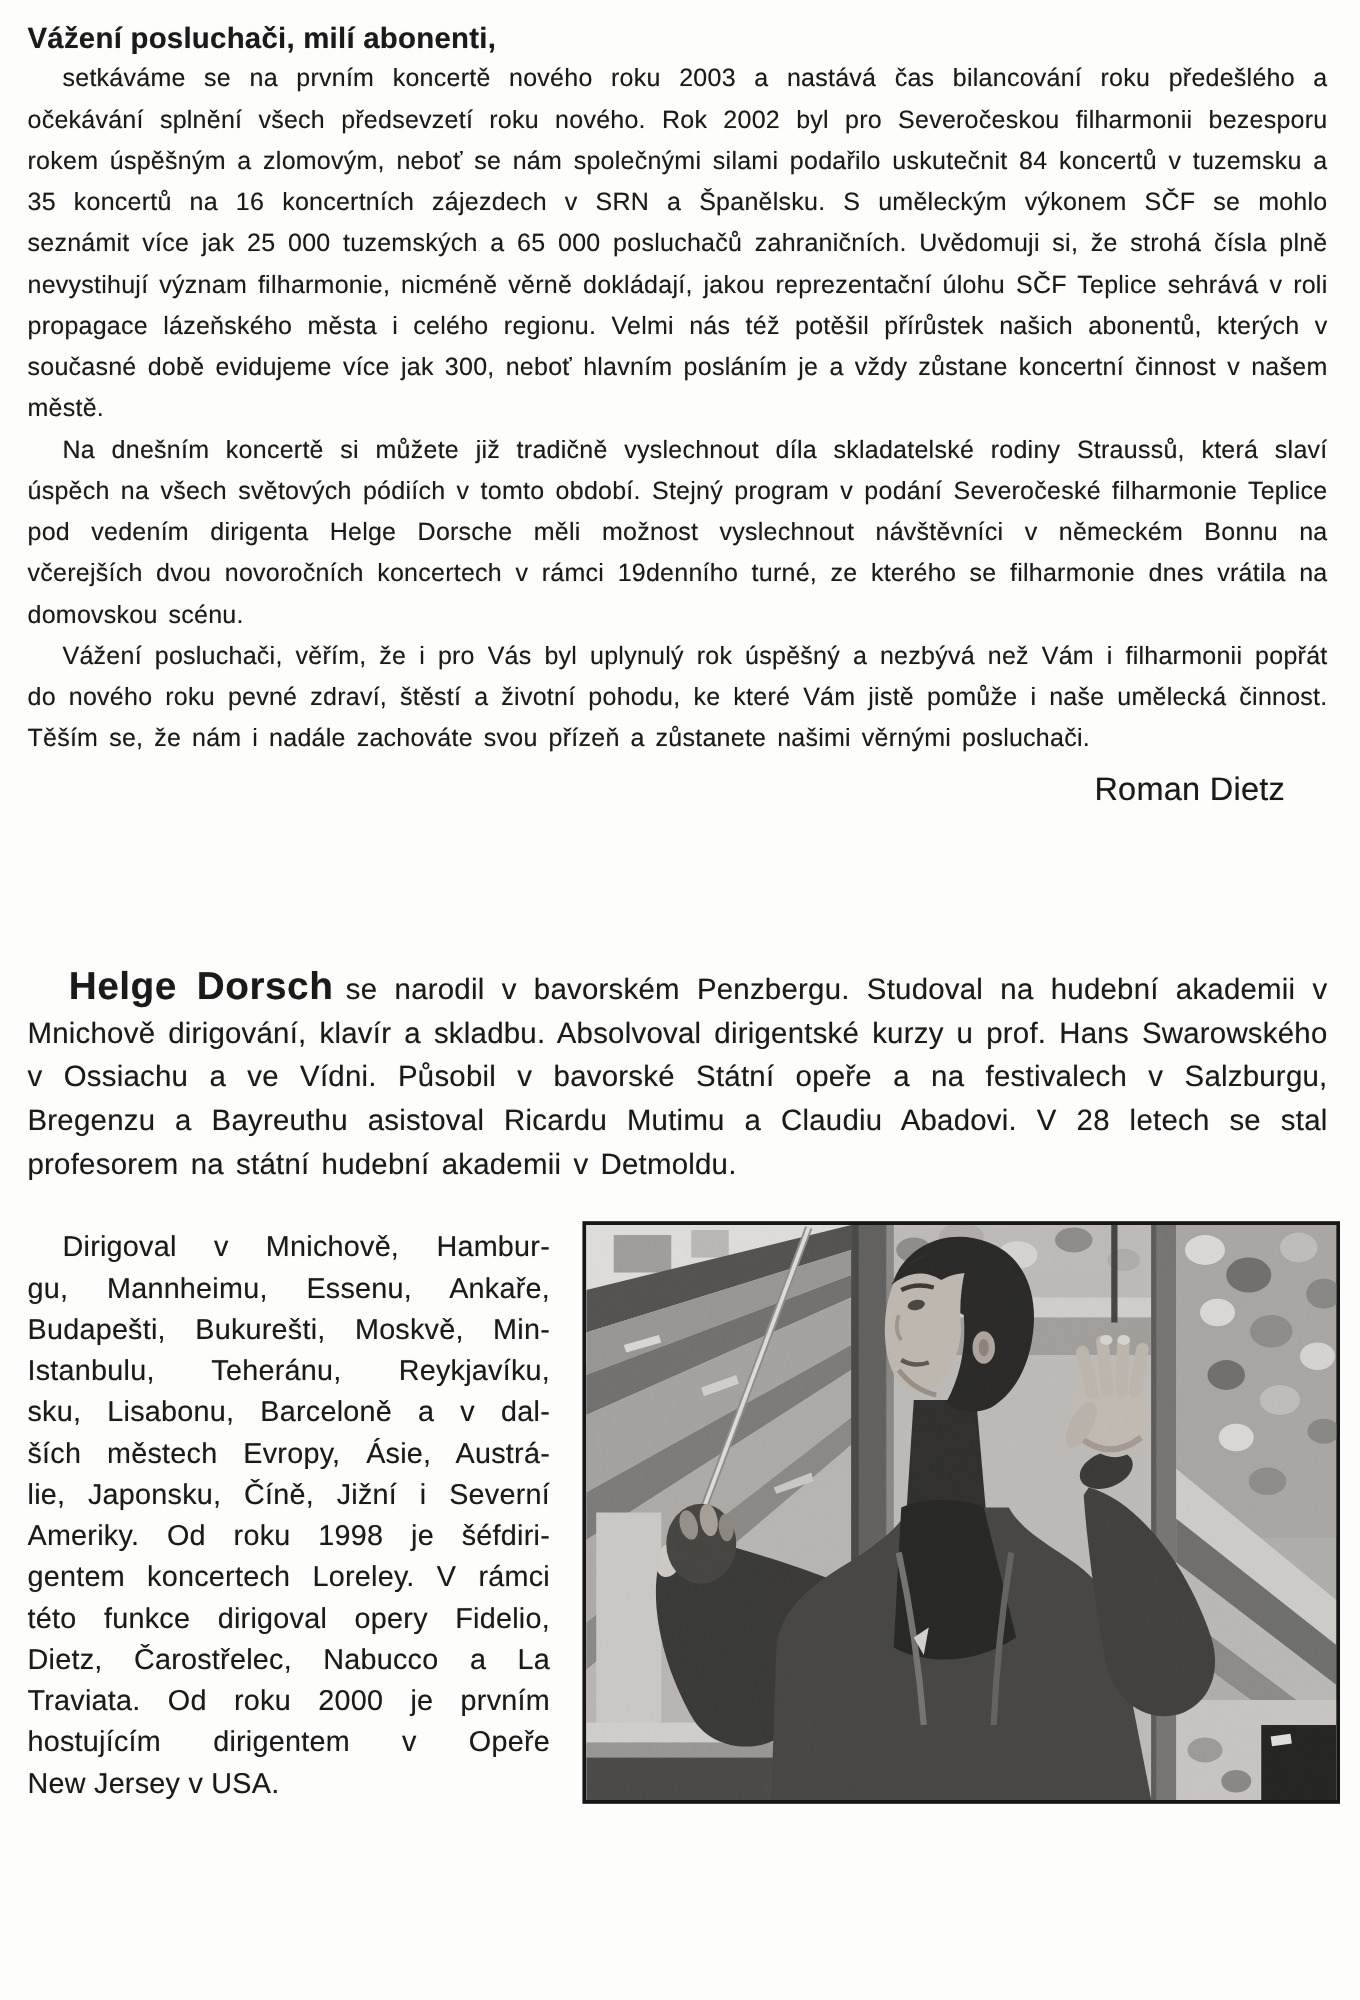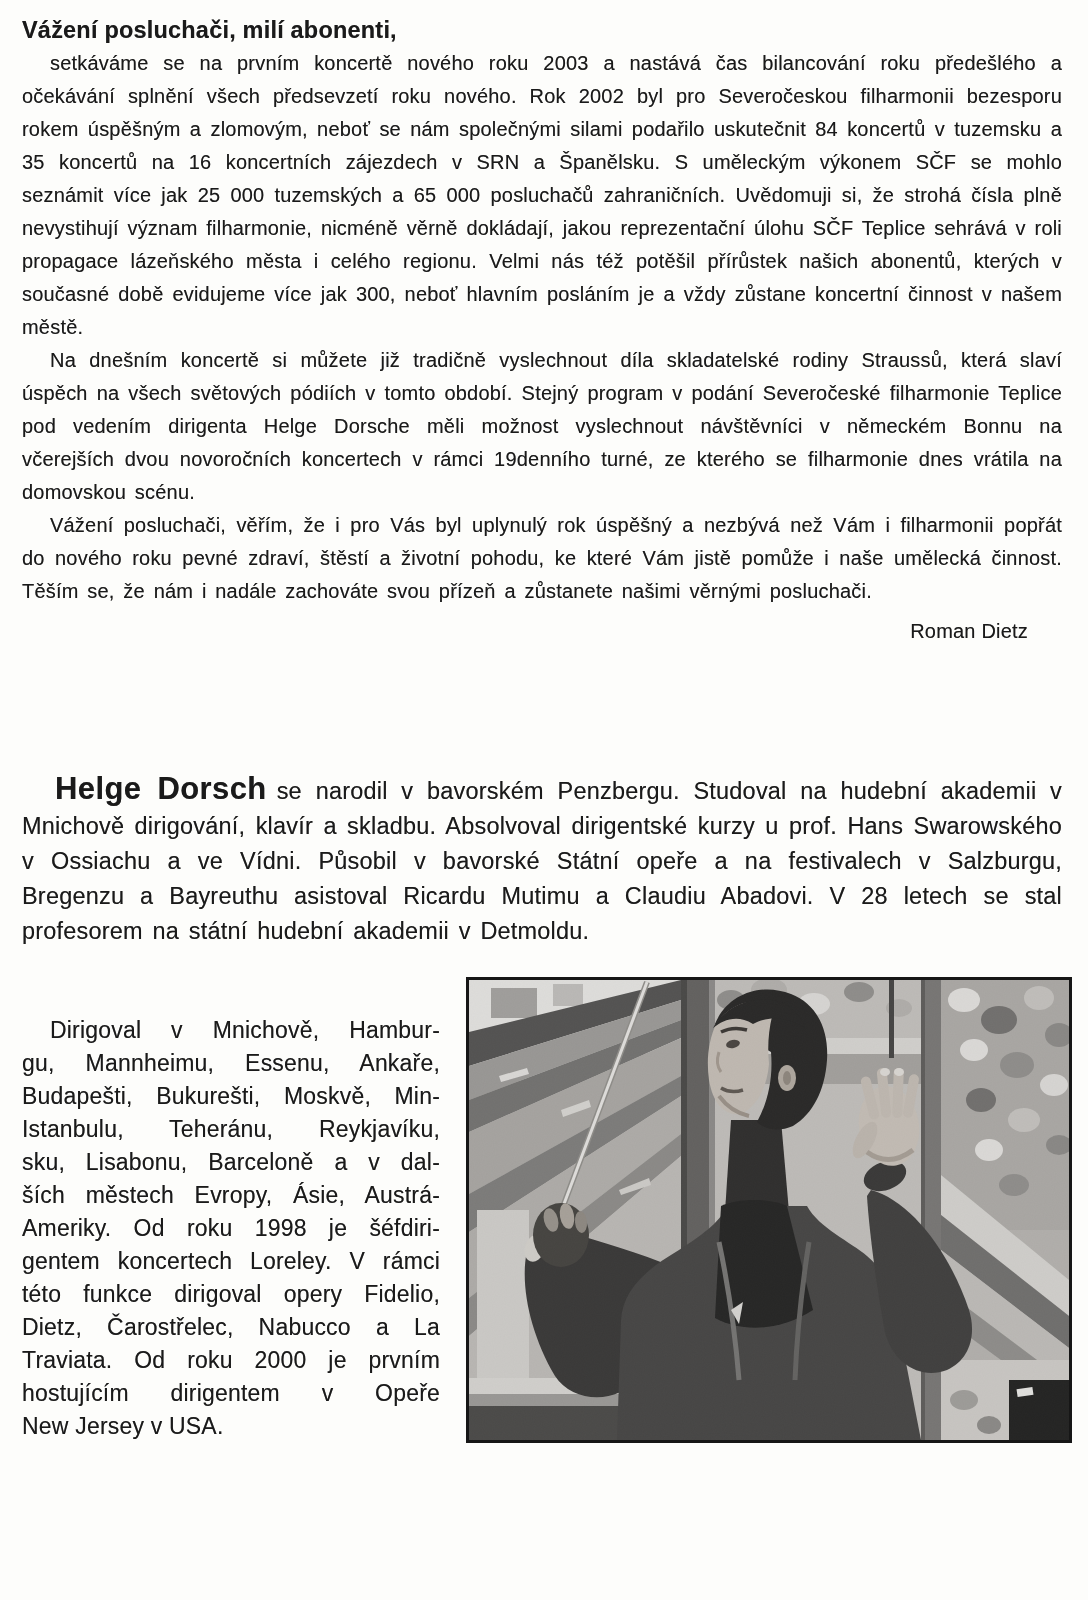--- a/index.html
+++ b/index.html
@@ -26,21 +26,21 @@
     margin:0;
     font-size:20px;line-height:33px;
     text-align:justify;
     text-indent:28px;
     word-spacing:3px;letter-spacing:.2px;
   }
   .signature{
     margin:6px 34px 0 auto;
     width:-moz-fit-content;width:fit-content;
     text-align:left;
-    font-size:20px;line-height:35px;
+    font-size:26px;line-height:35px;
     letter-spacing:.2px;
   }
   
   .bio{margin-top:122px;}
   .bio-intro{
     margin:0;
     font-size:23.5px;line-height:35px;
     text-align:justify;
     text-indent:33px;
     word-spacing:3px;letter-spacing:.2px;
@@ -96,20 +96,21 @@
     </p>
 
     <div class="bio-bottom">
       <div class="bio-col">
           <div class="jline indent">Dirigoval v Mnichově, Hambur-</div>
           <div class="jline">gu, Mannheimu, Essenu, Ankaře,</div>
           <div class="jline">Budapešti, Bukurešti, Moskvě, Min-</div>
           <div class="jline">Istanbulu, Teheránu, Reykjavíku,</div>
           <div class="jline">sku, Lisabonu, Barceloně a v dal-</div>
           <div class="jline">ších městech Evropy, Ásie, Austrá-</div>
+          <div class="jline">lie, Japonsku, Číně, Jižní i Severní</div>
           <div class="jline">Ameriky. Od roku 1998 je šéfdiri-</div>
           <div class="jline">gentem koncertech Loreley. V rámci</div>
           <div class="jline">této funkce dirigoval opery Fidelio,</div>
           <div class="jline">Dietz, Čarostřelec, Nabucco a La</div>
           <div class="jline">Traviata. Od roku 2000 je prvním</div>
           <div class="jline">hostujícím dirigentem v Opeře</div>
           <div class="jline last">New Jersey v USA.</div>
         </div>
 
       <figure class="photo" aria-hidden="true">

